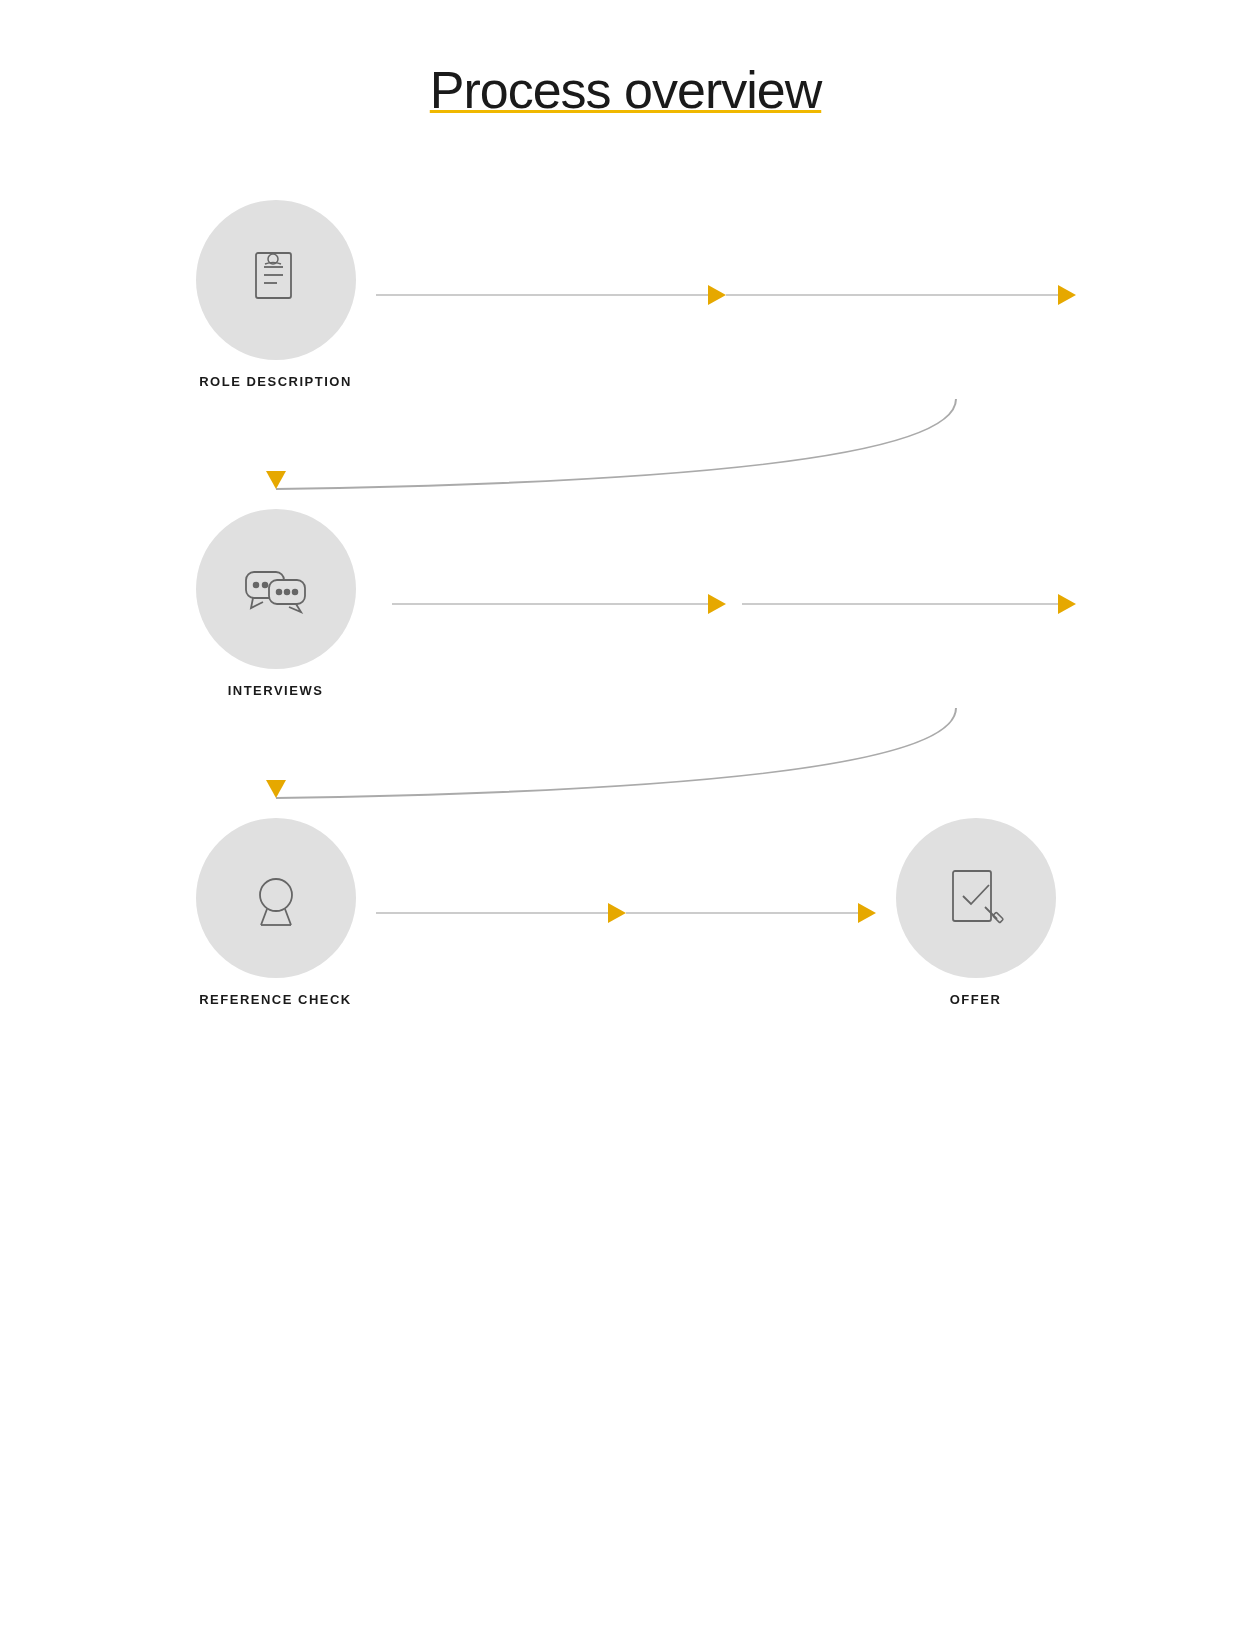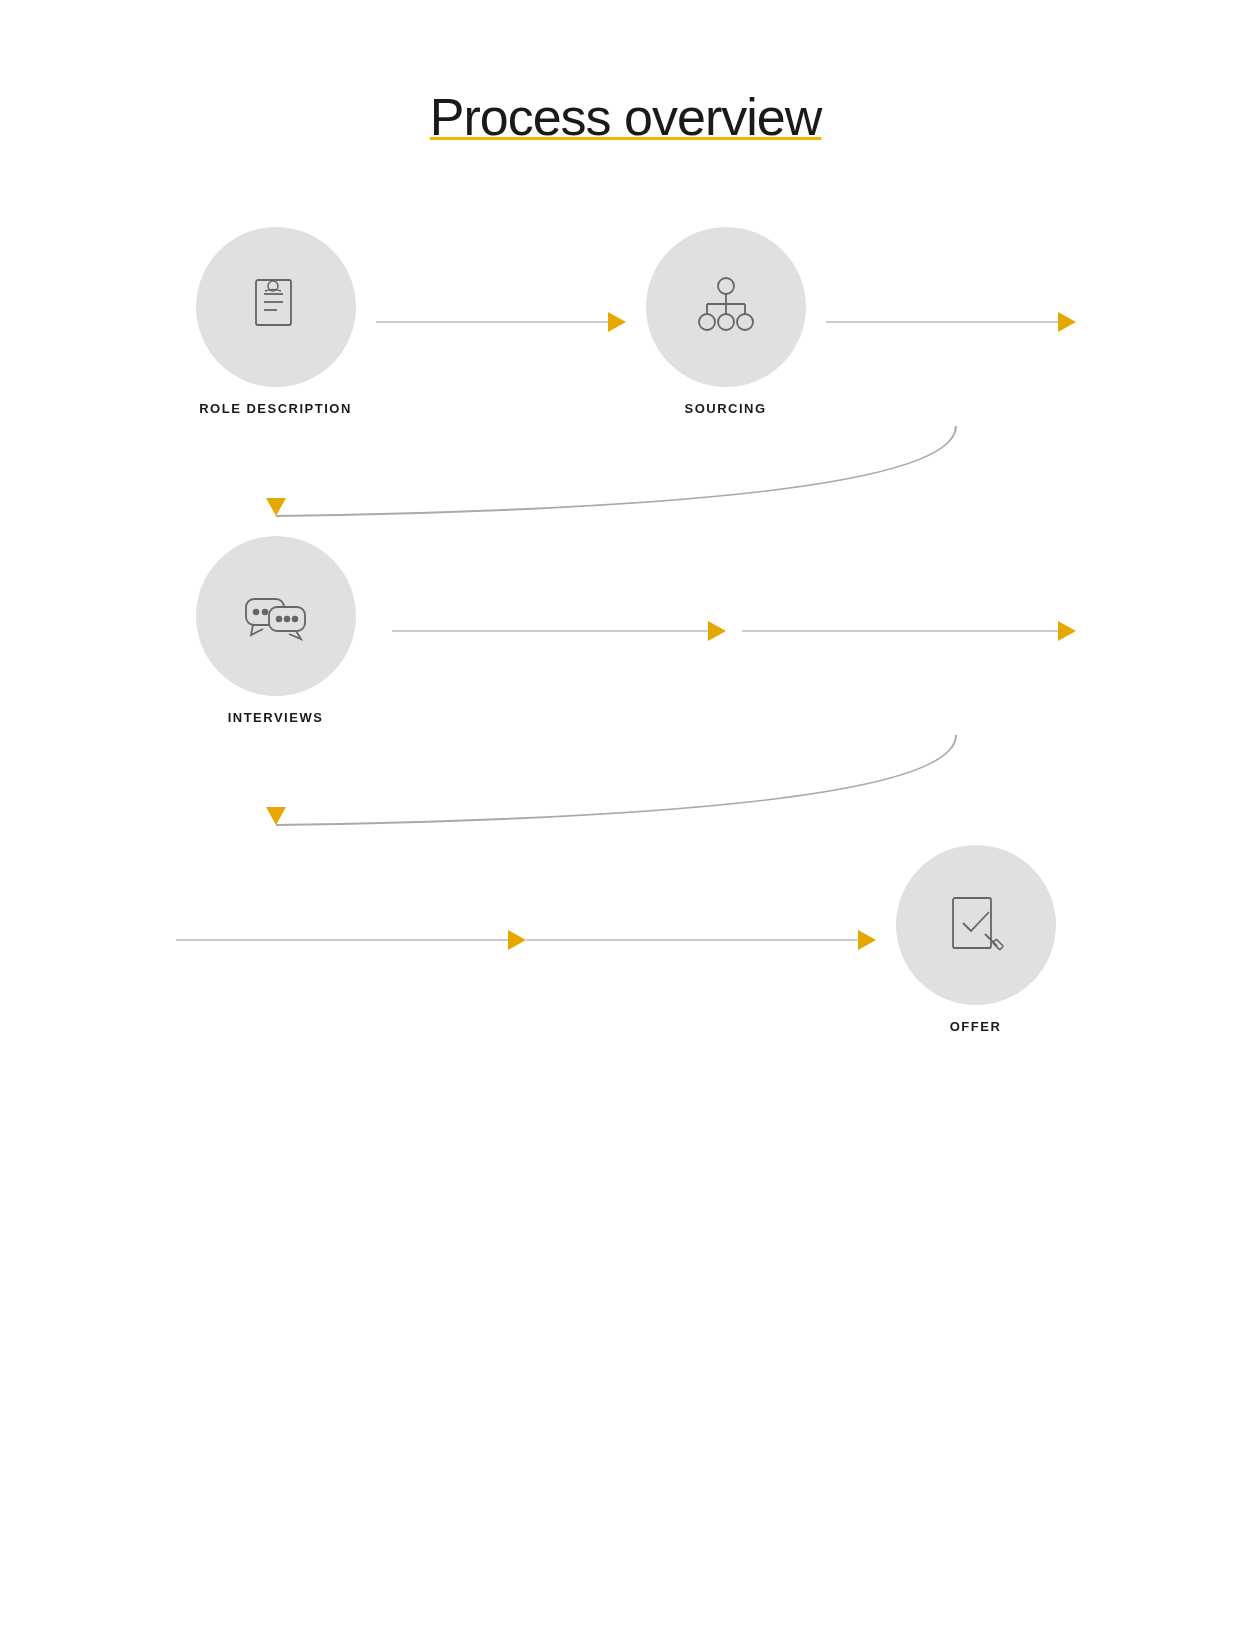--- a/index.html
+++ b/index.html
@@ -12,21 +12,21 @@
       min-height: 1629px;
       width: 1251px;
     }
     .page-container {
       width: 1251px;
       min-height: 1629px;
       background: #ffffff;
       display: flex;
       flex-direction: column;
       align-items: center;
-      padding-top: 87px;
+      padding-top: 60px;
     }
     .page-title {
       font-size: 52px;
       font-weight: 400;
       color: #1a1a1a;
       text-decoration: underline;
       text-decoration-color: #f0b800;
       text-decoration-thickness: 3px;
       margin-bottom: 80px;
       letter-spacing: -1px;
@@ -126,36 +126,20 @@
             <circle cx="32" cy="14" r="5" stroke="#666" stroke-width="1.5"></circle>
             <path d="M24 19 Q32 16 40 19" stroke="#666" stroke-width="1.5" fill="none"></path>
           </svg>
         </div>
         <div class="node-label">ROLE
 DESCRIPTION</div>
       </div>
 
       <div class="arrow-right"></div>
 
-      <div class="node-wrapper">
-        <div class="circle">
-          <svg viewBox="0 0 70 70">
-            <circle cx="35" cy="14" r="8" stroke="#666" stroke-width="1.8"></circle>
-            <circle cx="16" cy="50" r="8" stroke="#666" stroke-width="1.8"></circle>
-            <circle cx="35" cy="50" r="8" stroke="#666" stroke-width="1.8"></circle>
-            <circle cx="54" cy="50" r="8" stroke="#666" stroke-width="1.8"></circle>
-            <line x1="35" y1="22" x2="35" y2="32" stroke="#666" stroke-width="1.8"></line>
-            <line x1="16" y1="32" x2="54" y2="32" stroke="#666" stroke-width="1.8"></line>
-            <line x1="16" y1="32" x2="16" y2="42" stroke="#666" stroke-width="1.8"></line>
-            <line x1="35" y1="32" x2="35" y2="42" stroke="#666" stroke-width="1.8"></line>
-            <line x1="54" y1="32" x2="54" y2="42" stroke="#666" stroke-width="1.8"></line>
-          </svg>
-        </div>
-        <div class="node-label">SOURCING</div>
-      </div>
 
       <div class="arrow-right"></div>
 
     </div>
 
     <div style="width:900px; height:110px; position:relative;">
       <svg width="900" height="110" style="overflow:visible; position:absolute; top:0; left:0;">
 
         <path d="M 780 10 Q 780 90 100 100" stroke="#aaa" stroke-width="2" fill="none"></path>
 
@@ -195,20 +179,32 @@
 
     <div style="width:900px; height:110px; position:relative;">
       <svg width="900" height="110" style="overflow:visible; position:absolute; top:0; left:0;">
         <path d="M 780 10 Q 780 90 100 100" stroke="#aaa" stroke-width="2" fill="none"></path>
         <polygon points="100,100 90,82 110,82" fill="#e6a800"></polygon>
       </svg>
     </div>
 
     <div class="row" style="margin-top:10px;">
 
+      <div class="node-wrapper">
+        <div class="circle">
+          <svg viewBox="0 0 70 70">
+            <circle cx="35" cy="32" r="16" stroke="#666" stroke-width="1.8"></circle>
+            <line x1="26" y1="46" x2="20" y2="62" stroke="#666" stroke-width="1.8"></line>
+            <line x1="44" y1="46" x2="50" y2="62" stroke="#666" stroke-width="1.8"></line>
+            <line x1="20" y1="62" x2="50" y2="62" stroke="#666" stroke-width="1.8"></line>
+          </svg>
+        </div>
+        <div class="node-label">REFERENCE
+CHECK</div>
+      </div>
 
       <div class="arrow-right"></div>
 
 
       <div class="arrow-right"></div>
 
       <div class="node-wrapper">
         <div class="circle">
           <svg viewBox="0 0 70 70">
 

